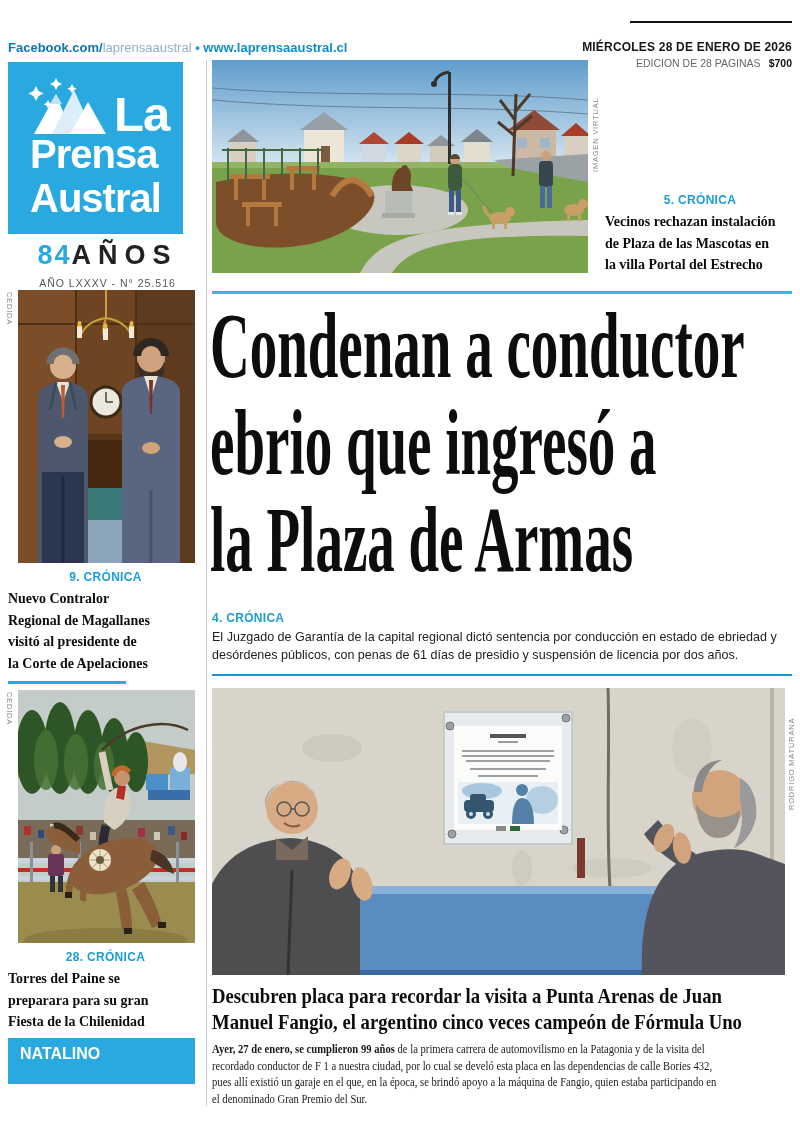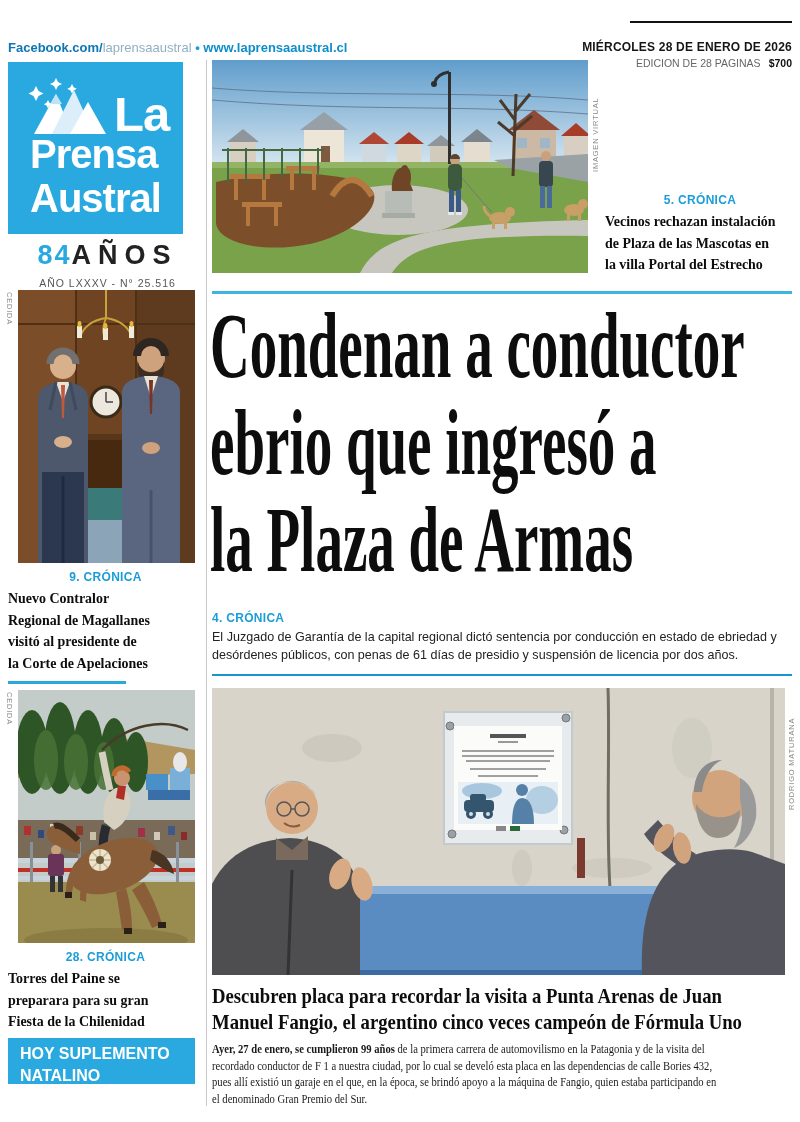--- a/index.html
+++ b/index.html
@@ -397,21 +397,20 @@
   </div>
   <div class="abs" style="left:8px;top:950px;width:195px;">
     <div class="kicker">28. CRÓNICA</div>
     <div class="hl-s" style="margin-top:3px;">
       <div>Torres del Paine se</div>
       <div>preparara para su gran</div>
       <div>Fiesta de la Chilenidad</div>
     </div>
   </div>
   <div class="abs sup-box">
-    <div>HOY SUPLEMENTO</div>
     <div>NATALINO</div>
   </div>
 
   <div class="abs photo" style="left:212px;top:688px;width:573px;height:287px;">
     <svg viewBox="0 0 573 287" preserveAspectRatio="none">
       <rect width="573" height="287" fill="#d8d4ca"></rect>
       <g fill="#c6c2b6">
         <ellipse cx="120" cy="60" rx="30" ry="14" opacity=".6"></ellipse>
           <ellipse cx="400" cy="180" rx="40" ry="10" opacity=".5"></ellipse>
         <ellipse cx="250" cy="120" rx="16" ry="26" opacity=".4"></ellipse>

